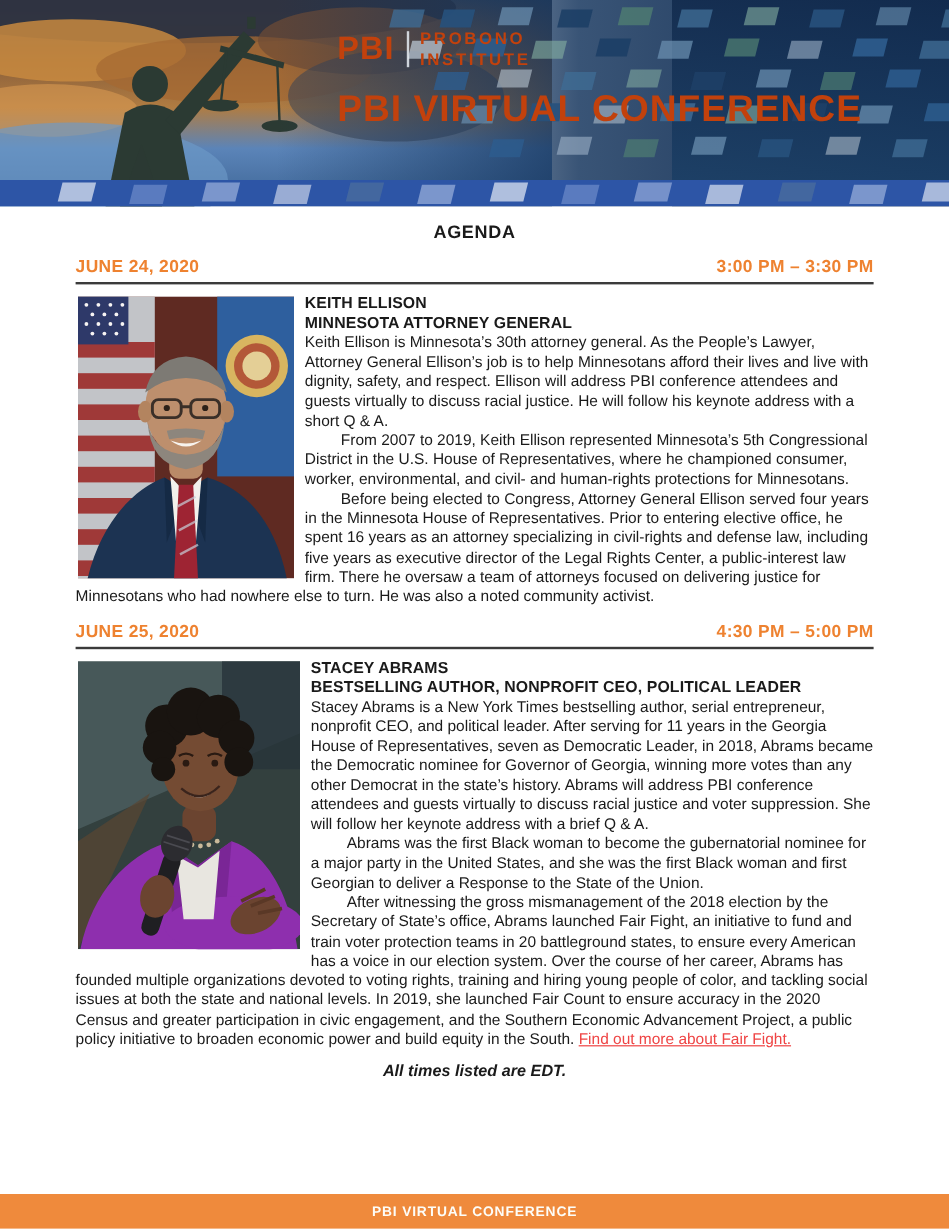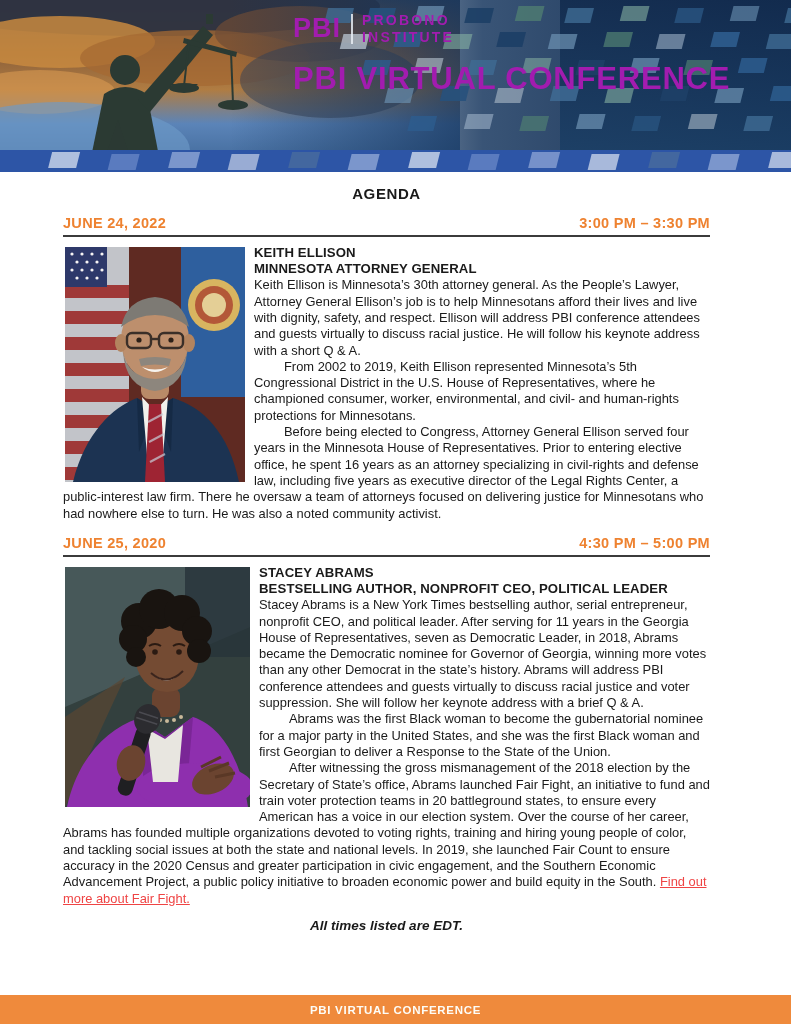--- a/index.html
+++ b/index.html
@@ -9,30 +9,30 @@
     background: #ffffff;
     font-family: "Liberation Sans", sans-serif;
     color: #1a1a1a;
     display: flex; flex-direction: column;
     overflow: hidden;
   }
 
   
   .banner { position: relative; height: 172px; flex: 0 0 auto; }
   .banner-art { position: absolute; inset: 0; width: 100%; height: 100%; display: block; }
-  .banner-content { position: absolute; left: 281px; top: 12px; color: #a21caf; margin-left: 12px; }
+  .banner-content { position: absolute; left: 281px; top: 24px; color: #c2410c; }
   .logo-row { display: flex; align-items: center; }
   .logo-pbi { font-size: 27px; font-weight: bold; letter-spacing: 1px; line-height: 1; }
   .logo-divider { width: 2px; height: 30px; background: #e8edf4; margin: 0 9px 0 10px; opacity: .85; }
   .logo-sub { font-size: 14px; font-weight: bold; letter-spacing: 2.2px; line-height: 1.2; }
   .banner-title { margin: 17px 0 0 0; font-size: 31px; font-weight: bold; letter-spacing: .8px; line-height: 1; white-space: nowrap; }
   .banner-dates { margin: 7px 0 0 0; font-size: 25px; font-weight: bold; letter-spacing: .8px; line-height: 1; }
 
   
-  main { flex: 1 1 auto; padding: 13px 81px 0 63px; }
+  main { flex: 1 1 auto; padding: 13px 63px 0 63px; }
   .agenda-title { text-align: center; font-size: 15px; font-weight: bold; letter-spacing: .6px; margin: 0; }
   .keynote-subtitle { text-align: center; font-size: 13.5px; font-weight: bold; letter-spacing: .4px; color: #1e3d8f; margin: 9px 0 0 0; }
 
   .session-head { display: flex; justify-content: space-between; align-items: baseline;
                   color: #ee8230; font-weight: bold; font-size: 14.5px; letter-spacing: .3px; margin-top: 13px; }
   .session-rule { border: 0; border-top: 2px solid #3b3b3b; margin: 4px 0 0 0; }
 
   .session { margin-top: 8px; }
   .session::after { content: ""; display: block; clear: both; }
   .speaker-photo { float: left; margin: 2px 9px 3px 2px; }
@@ -177,21 +177,21 @@
       </span>
     </div>
     <h1 class="banner-title">PBI VIRTUAL CONFERENCE</h1>
   </div>
 </header>
 
 <main>
   <h2 class="agenda-title">AGENDA</h2>
 
   <div class="session-head">
-    <span>JUNE 24, 2022</span>
+    <span>JUNE 24, 2020</span>
     <span>3:00 PM – 3:30 PM</span>
   </div>
   <hr class="session-rule">
 
   <section class="session">
     <div class="speaker-photo">
       <svg width="180" height="235" viewBox="0 0 180 235">
         <rect width="180" height="235" fill="#5f2a22"></rect>
 
         <g opacity="0.95">
@@ -253,21 +253,21 @@
 
         <path d="M58,104 Q60,140 90,144 Q120,140 122,104 Q118,130 90,132 Q62,130 58,104 Z" fill="#8d867d"></path>
         <path d="M74,112 Q90,108 106,112 L104,119 Q90,116 76,119 Z" fill="#8d867d"></path>
         <path d="M77,120 Q90,130 103,120 Q90,125 77,120 Z" fill="#f7f3ee"></path>
       </svg>
     </div>
     <div class="bio">
       <h4 class="speaker-name">KEITH ELLISON</h4>
       <h4 class="speaker-role">MINNESOTA ATTORNEY GENERAL</h4>
       <p>Keith Ellison is Minnesota’s 30th attorney general. As the People’s Lawyer, Attorney General Ellison’s job is to help Minnesotans afford their lives and live with dignity, safety, and respect. Ellison will address PBI conference attendees and guests virtually to discuss racial justice. He will follow his keynote address with a short Q &amp; A.</p>
-      <p class="indent">From 2002 to 2019, Keith Ellison represented Minnesota’s 5th Congressional District in the U.S. House of Representatives, where he championed consumer, worker, environmental, and civil- and human-rights protections for Minnesotans.</p>
+      <p class="indent">From 2007 to 2019, Keith Ellison represented Minnesota’s 5th Congressional District in the U.S. House of Representatives, where he championed consumer, worker, environmental, and civil- and human-rights protections for Minnesotans.</p>
       <p class="indent">Before being elected to Congress, Attorney General Ellison served four years in the Minnesota House of Representatives. Prior to entering elective office, he spent 16 years as an attorney specializing in civil-rights and defense law, including five years as executive director of the Legal Rights Center, a public-interest law firm. There he oversaw a team of attorneys focused on delivering justice for Minnesotans who had nowhere else to turn. He was also a noted community activist.</p>
     </div>
   </section>
 
   <div class="session-head" style="">
     <span>JUNE 25, 2020</span>
     <span>4:30 PM – 5:00 PM</span>
   </div>
   <hr class="session-rule">
 

